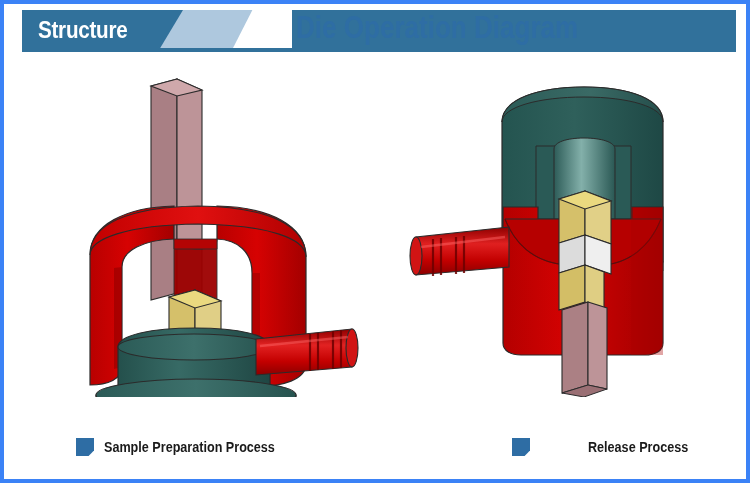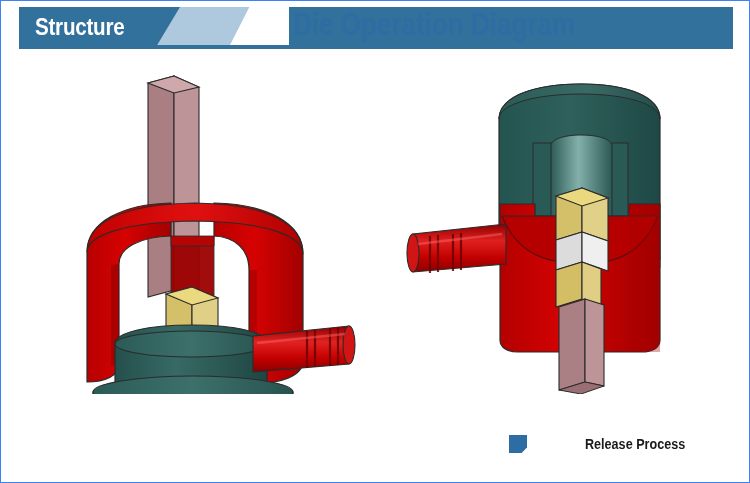--- a/index.html
+++ b/index.html
@@ -10,21 +10,21 @@
   body {
     font-family: "Liberation Sans", sans-serif;
   }
   #page {
     position: relative;
     width: 750px;
     height: 483px;
     background: #ffffff;
     overflow: hidden;
     box-sizing: border-box;
-    border: 1px solid #3b82f6;
+    border: 4px solid #3b82f6;
   }
 
   
   #header {
     position: absolute;
     left: 0; top: 0;
     width: 750px;
     height: 50px;
   }
   #header-bar {
@@ -364,19 +364,23 @@
         <ellipse cx="17" cy="189" rx="6" ry="19" fill="#d11414" stroke="#2b2b2b" stroke-width="1.1"></ellipse>
         <path d="M 34,172 L 34,209" stroke="#6d0000" stroke-width="2.2" opacity="0.85"></path>
         <path d="M 42,171 L 42,208" stroke="#6d0000" stroke-width="2.2" opacity="0.85"></path>
         <path d="M 57,170 L 57,207" stroke="#6d0000" stroke-width="2.2" opacity="0.85"></path>
         <path d="M 65,169 L 65,206" stroke="#6d0000" stroke-width="2.2" opacity="0.85"></path>
         <path d="M 22,180 L 106,170" stroke="#ff6a6a" stroke-width="2.4" opacity="0.45"></path>
       </g>
     </svg>
   </div>
 
+  <div class="caption" id="caption-left">
+    <span class="caption-bullet"></span>
+    <span class="caption-text">Sample Preparation Process</span>
+  </div>
 
   <div class="caption" id="caption-right">
     <span class="caption-bullet"></span>
     <span class="caption-text">Release Process</span>
   </div>
 
 </div>
 
 </body></html>

